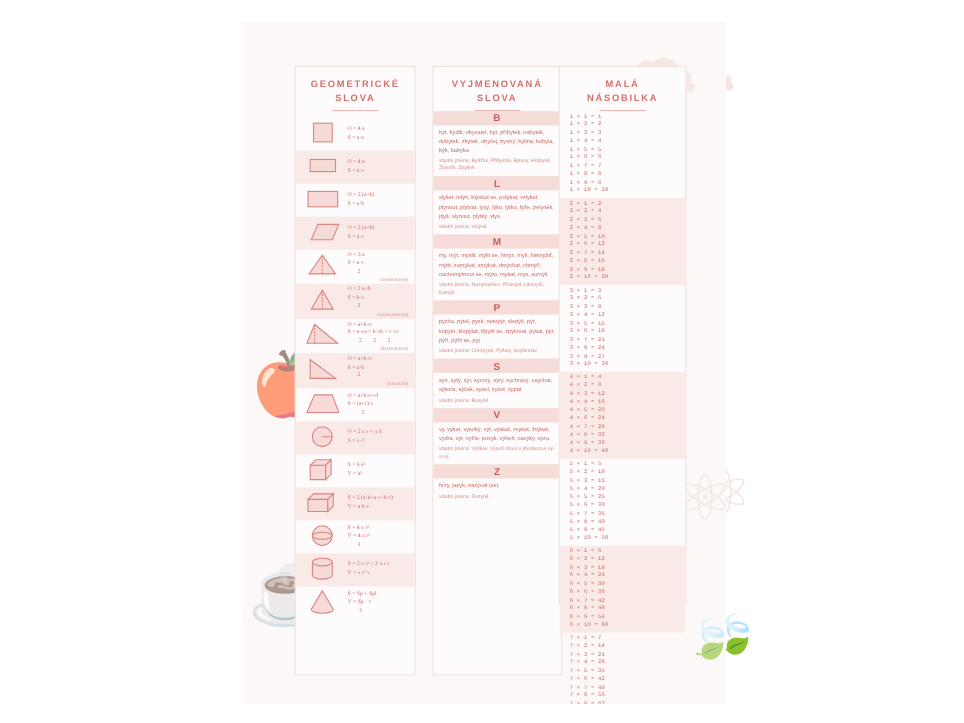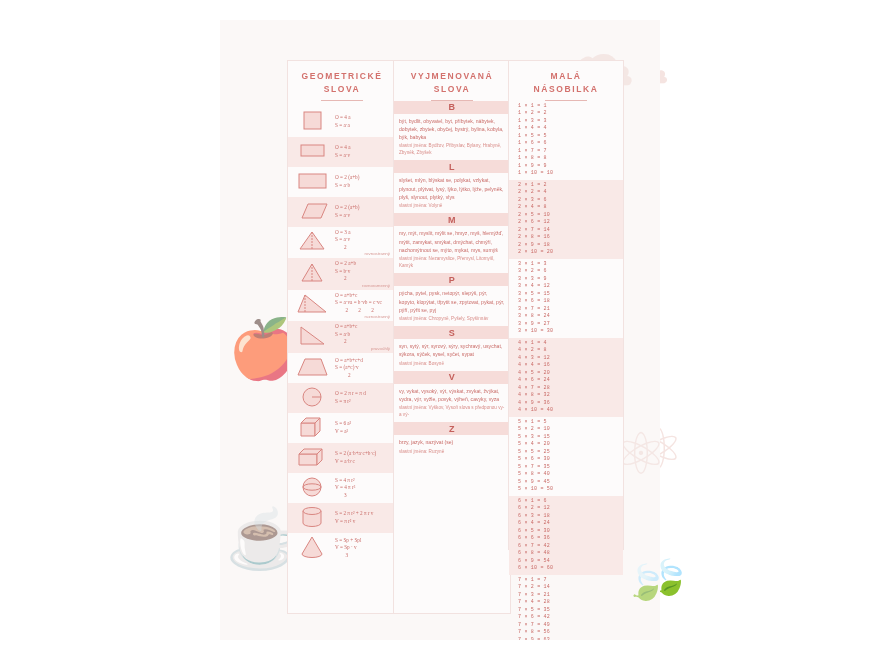--- a/index.html
+++ b/index.html
@@ -48,21 +48,21 @@
     left: 0; top: 0;
     width: 440px; height: 620px;
   }
   .col {
     position: absolute;
     top: 40px;
     background: #fdfbfb;
     border: 1px solid #f2e2e0;
     box-sizing: border-box;
   }
-  #col-geo { left: 67px;  width: 110px; height: 554px; }
+  #col-geo { left: 48px;  width: 110px; height: 554px; }
   #col-words { left: 173px; width: 118px; height: 554px; }
   #col-mult { left: 288px; width: 116px; height: 490px; }
 
   .col-title {
     text-align: center;
     color: #d3716d;
     font-size: 8.5px;
     letter-spacing: 1.6px;
     font-weight: bold;
     padding-top: 9px;

